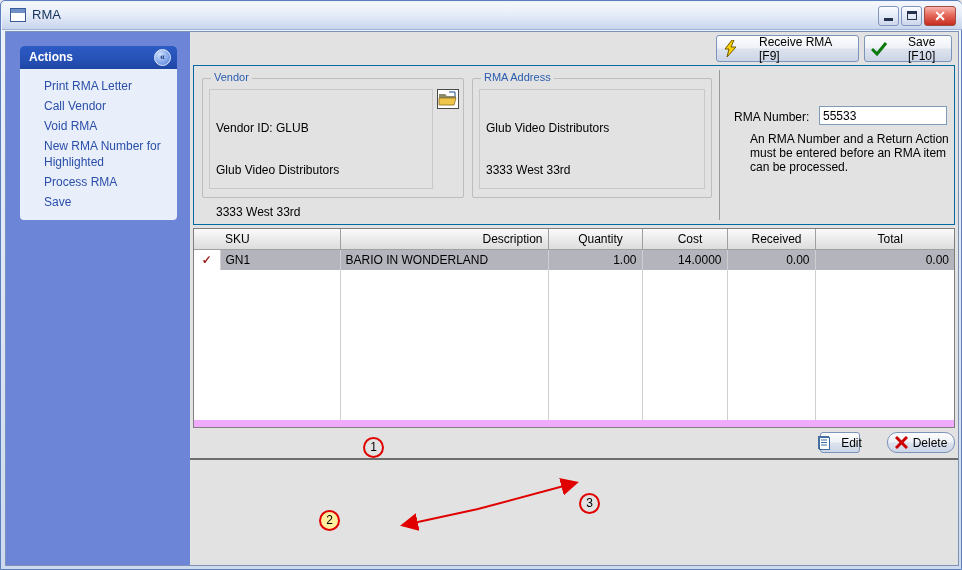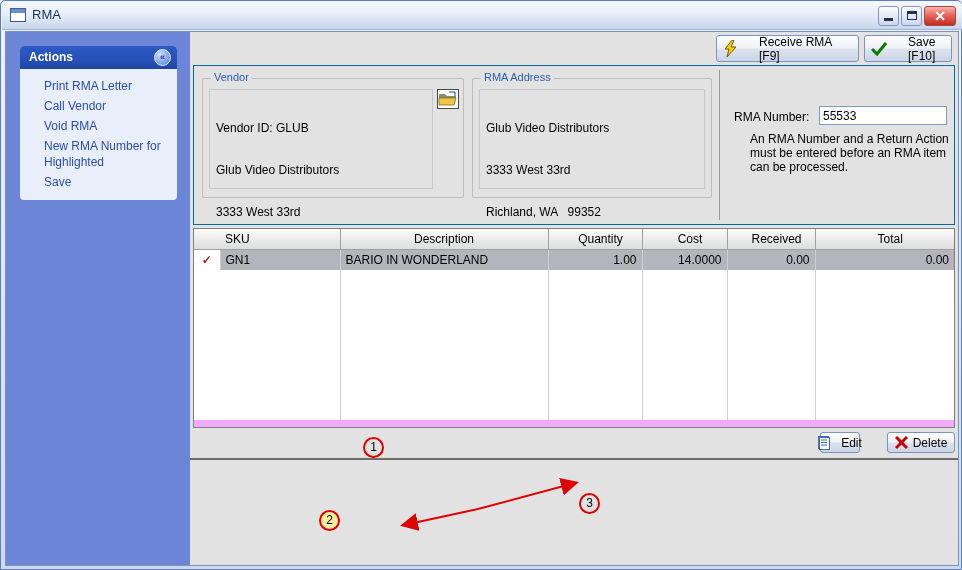--- a/index.html
+++ b/index.html
@@ -321,21 +321,21 @@
     height: 20px;
     background: linear-gradient(to bottom,#fbfbfb 0%, #eaeaea 55%, #dcdcdc 100%);
     border-right: 1px solid #a0a0a0;
     border-bottom: 1px solid #a0a0a0;
     font-weight: normal;
     font-size: 12px;
     padding: 0 5px;
     color: #000;
   }
   table.grid th.c-sku { text-align: left; }
-  table.grid th.c-desc { text-align: center; }
+  table.grid th.c-desc { text-align: right; }
   table.grid th.c-num { text-align: center; padding-left: 16px; }
   table.grid td {
     height: 20px;
     padding: 0 5px;
     font-size: 12px;
     border-right: 1px solid #cfcfcf;
   }
   tr.datarow td { background: #b4b4bd; }
   td.c-check {
     text-align: center;
@@ -361,21 +361,21 @@
     border-radius: 3px;
     background: linear-gradient(to bottom,#fdfdfe 0%, #eef1f7 48%, #dde3ee 52%, #ccd5e6 100%);
     font-size: 12px;
     display: flex;
     align-items: center;
     justify-content: center;
     gap: 5px;
     cursor: pointer;
   }
   #btn-edit { left: 627px; width: 40px; gap: 12px; }
-  #btn-delete { left: 694px; width: 68px; }
+  #btn-delete { left: 694px; width: 68px; border-radius: 10px; }
   .doc-icon {
     width: 11px; height: 13px;
     background: #ffffff;
     border: 1px solid #4a6e9e;
     box-sizing: border-box;
     position: relative;
   }
   .redx-icon {
     width: 13px; height: 13px;
     position: relative;
@@ -442,20 +442,21 @@
         <div class="actions-panel">
           <div class="actions-header">
             <div class="label">Actions</div>
             <div class="collapse-icon">«</div>
           </div>
           <div class="actions-list">
             <div class="action-item">Print RMA Letter</div>
             <div class="action-item">Call Vendor</div>
             <div class="action-item">Void RMA</div>
             <div class="action-item">New RMA Number for Highlighted</div>
+            <div class="action-item">Process RMA</div>
             <div class="action-item">Save</div>
           </div>
         </div>
       </div>
 
       <div class="main">
 
         <div class="topbar">
           <div class="cmdbtn" id="btn-receive">
             <span class="bolt-icon">
@@ -497,21 +498,20 @@
                 <path d="M11,2 L17,2 L17,6" fill="none" stroke="#1a4a8a" stroke-width="1"></path>
               </svg>
             </div>
           </div>
 
           <div class="groupbox" id="gb-rmaaddr">
             <div class="gb-title">RMA Address</div>
             <div class="addrbox">
               <div>Glub Video Distributors</div>
               <div>3333 West 33rd</div>
-              <div>Richland, WA   99352</div>
             </div>
           </div>
 
           <div class="divider-v"></div>
 
           <div class="rma-num-label">RMA Number:</div>
           <input class="rma-num-input" value="55533" style="">
           <div class="rma-note">An RMA Number  and a Return Action must be entered before an RMA item can be processed.</div>
         </div>
 

